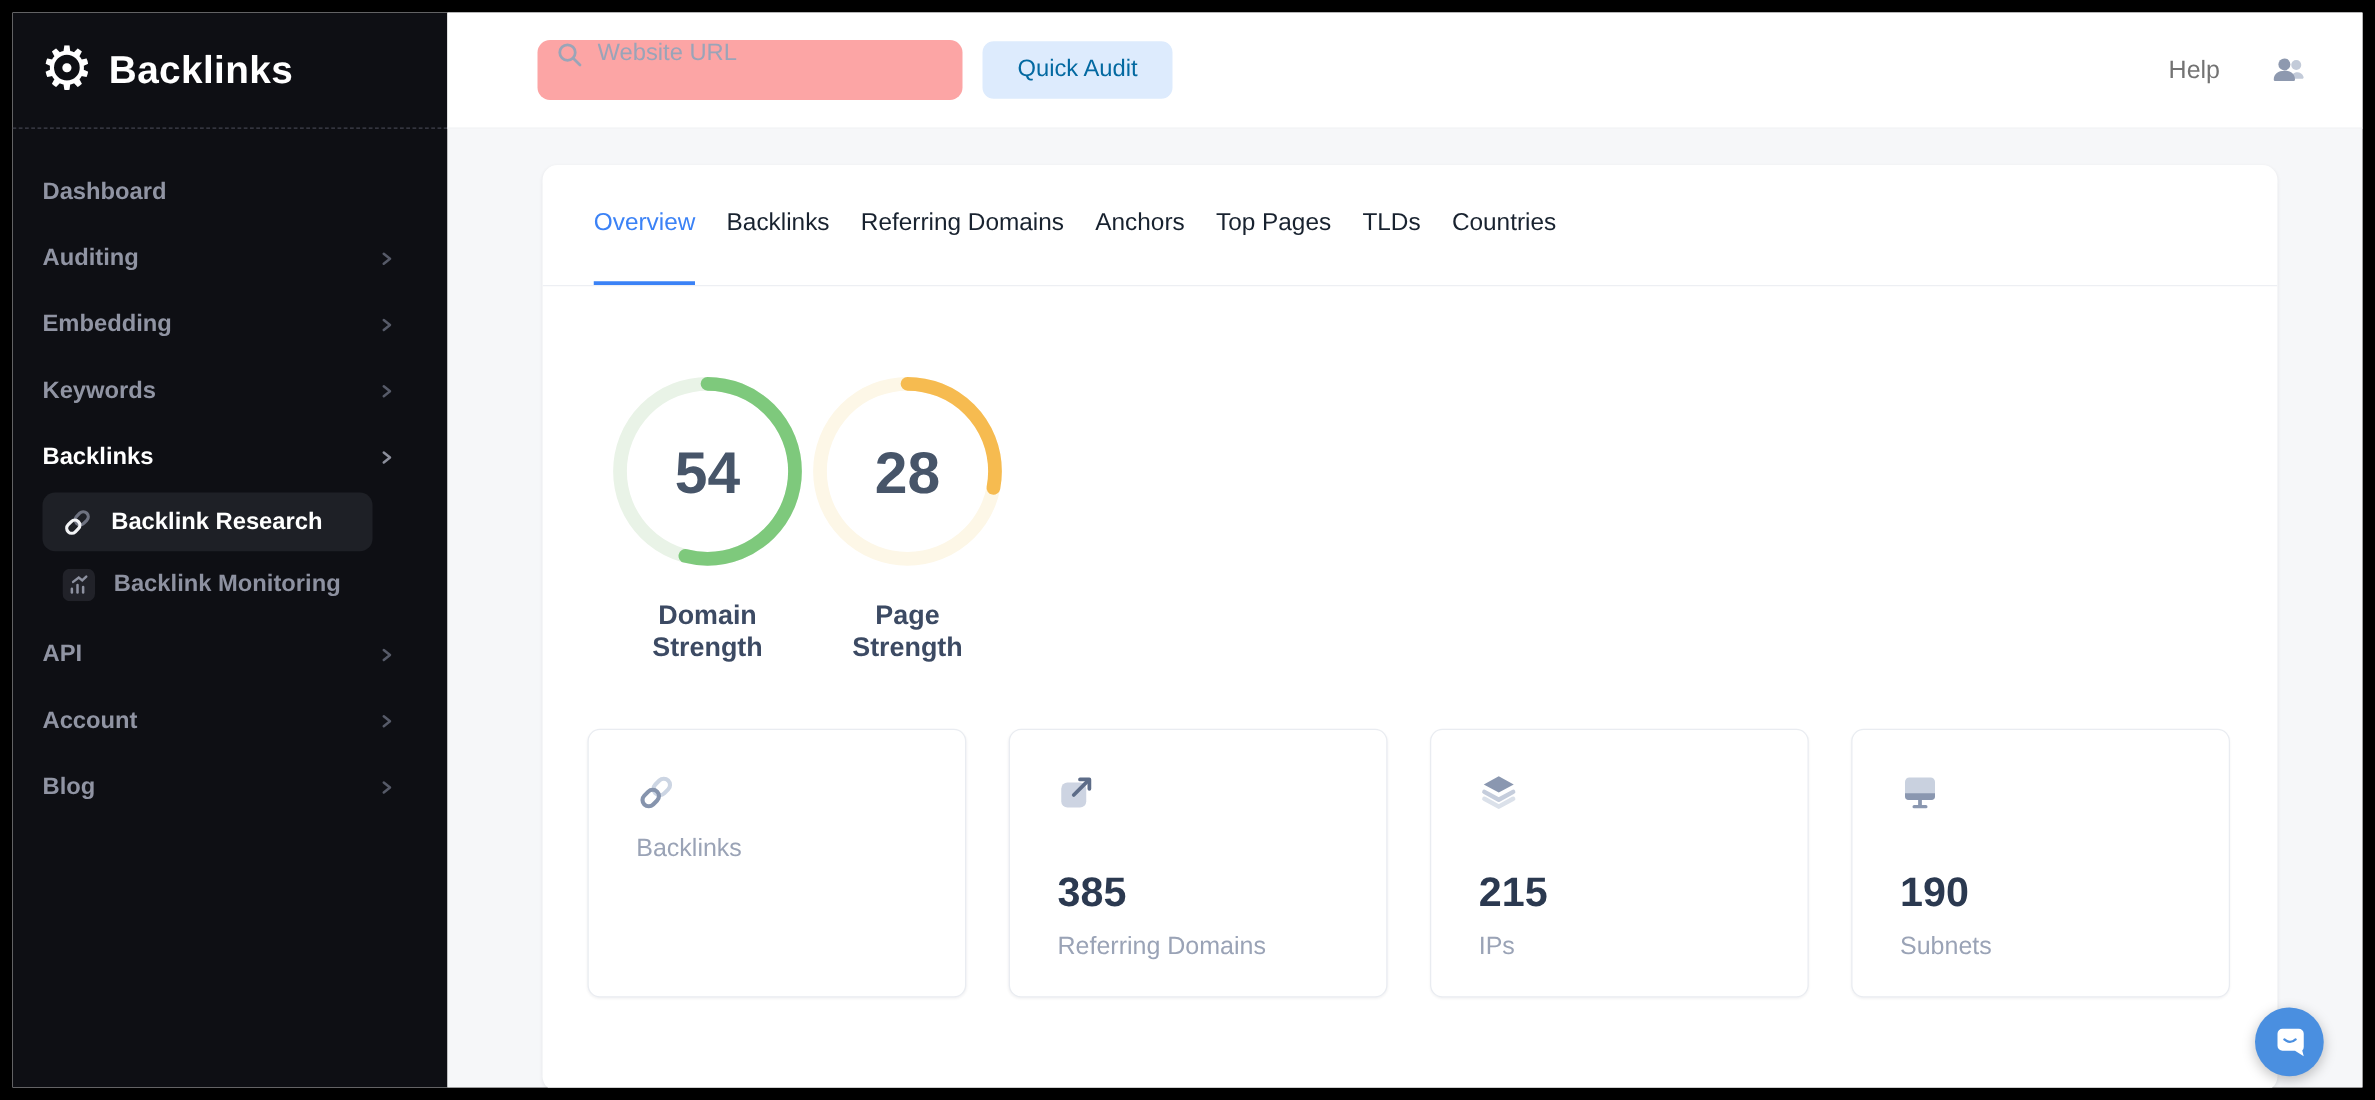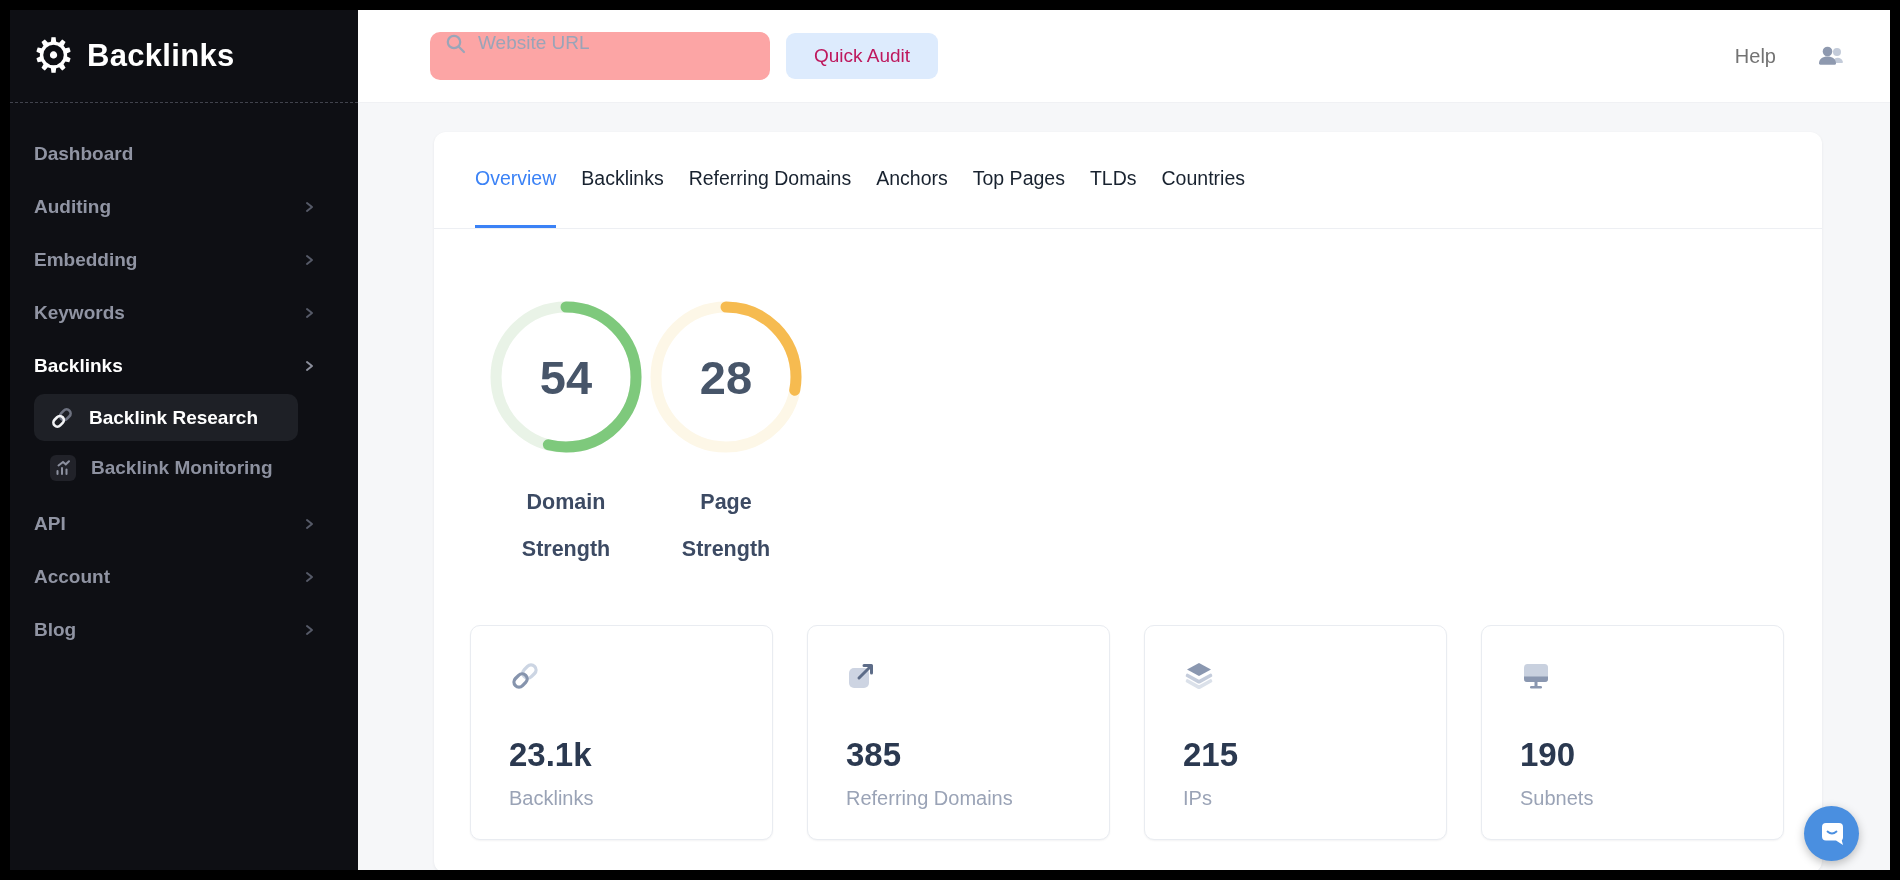--- a/index.html
+++ b/index.html
@@ -19,36 +19,36 @@
   .sub { display:flex; flex-direction:column; gap:3px; margin:2px 24px 6px 0; }
   .sub-item { height:47px; display:flex; align-items:center; gap:15px; padding:0 16px; border-radius:10px; color:#8d91a0; font-size:19px; font-weight:600; cursor:pointer; }
   .sub-item.active { background:#1e2026; color:#fff; }
 
   
   .main { flex:1; display:flex; flex-direction:column; background:#f6f7f9; min-width:0; }
   .topbar { height:93px; flex-shrink:0; background:#fff; display:flex; align-items:center; padding:0 44px 0 72px; border-bottom:1px solid #f0f1f4; }
   .search-box { width:340px; height:48px; background:#fca5a5; border-radius:10px; display:flex; align-items:flex-start; gap:10px; padding:0 14px; }
   .search-box input { flex:1; border:none; outline:none; background:transparent; font-family:"Liberation Sans", sans-serif; font-size:19px; color:#333a47; }
   .search-box input::placeholder { color:#9aa4b8; }
-  .quick-audit { margin-left:16px; height:46px; padding:0 28px; background:#ddebfd; color:#be185d; font-size:19px; font-weight:500; border:none; border-radius:9px; cursor:pointer; font-family:"Liberation Sans", sans-serif; }
+  .quick-audit { margin-left:16px; height:46px; padding:0 28px; background:#ddebfd; color:#0369a1; font-size:19px; font-weight:500; border:none; border-radius:9px; cursor:pointer; font-family:"Liberation Sans", sans-serif; }
   .topbar-spacer { flex:1; }
   .help-link { font-size:20px; color:#737373; margin-right:40px; cursor:pointer; }
 
   .content { flex:1; position:relative; padding:29px 68px 8px 76px; }
   .card { width:1388px; height:741px; background:#fff; border-radius:12px; box-shadow:0 1px 3px rgba(16,24,40,.07); overflow:hidden; }
 
   .tabs { height:97px; display:flex; align-items:stretch; gap:25px; padding:0 41px; border-bottom:1px solid #edeff3; }
   .tab { display:flex; align-items:center; font-size:19.5px; color:#18222f; font-weight:500; border-bottom:3px solid transparent; cursor:pointer; white-space:nowrap; }
   .tab.active { color:#3b82f6; border-bottom-color:#3b82f6; }
 
   .gauges { display:flex; padding:68px 0 0 52px; }
   .gauge { width:160px; display:flex; flex-direction:column; align-items:center; }
   .gauge-ring { position:relative; width:160px; height:160px; }
   .gauge-num { position:absolute; inset:0; display:flex; align-items:center; justify-content:center; font-size:47px; font-weight:700; color:#475569; }
-  .gauge-label { margin-top:22px; width:130px; text-align:center; font-size:21.5px; font-weight:600; color:#3c4a63; line-height:47px; }
+  .gauge-label { margin-top:22px; width:130px; text-align:center; font-size:21.5px; font-weight:600; color:#3c4a63; line-height:26px; }
 
   .stats { display:flex; gap:34px; padding:52px 0 0 36px; }
   .stat-card { width:303px; height:215px; background:#fff; border:1px solid #e9ecf1; border-radius:10px; padding:34px 20px 0 38px; box-shadow:0 1px 2px rgba(16,24,40,.05); }
   .stat-value { margin-top:40px; font-size:33px; font-weight:700; color:#2b3950; }
   .stat-label { margin-top:13px; font-size:20px; color:#9aa3b6; }
 
   .chat-fab { position:absolute; right:31px; bottom:20px; width:55px; height:55px; border-radius:50%; background:#4a8fe0; display:flex; align-items:center; justify-content:center; box-shadow:0 3px 10px rgba(0,0,0,.25); cursor:pointer; border:none; }
 </style>
 </head>
 <body>
@@ -189,21 +189,20 @@
         </div>
 
         <div class="stats">
           <div class="stat-card">
             <svg width="32" height="32" viewBox="0 0 32 32">
               <g transform="rotate(45 16 16)" fill="none" stroke-linecap="round">
                 <rect x="11" y="2.5" width="10" height="14.5" rx="5" stroke="#ccd5e3" stroke-width="3.3"></rect>
                 <rect x="11" y="15" width="10" height="14.5" rx="5" stroke="#8694ad" stroke-width="3.3"></rect>
               </g>
             </svg>
-            <div class="stat-value">23.1k</div>
             <div class="stat-label">Backlinks</div>
           </div>
           <div class="stat-card">
             <svg width="32" height="32" viewBox="0 0 32 32">
               <rect x="3" y="8" width="20" height="20" rx="5" fill="#cdd4e2"></rect>
               <path d="M13 18 L24.5 6.5" fill="none" stroke="#5d6c88" stroke-width="3" stroke-linecap="round"></path>
               <path d="M18 5.5h7.5V13" fill="none" stroke="#5d6c88" stroke-width="3" stroke-linecap="round" stroke-linejoin="round"></path>
             </svg>
             <div class="stat-value">385</div>
             <div class="stat-label">Referring Domains</div>

